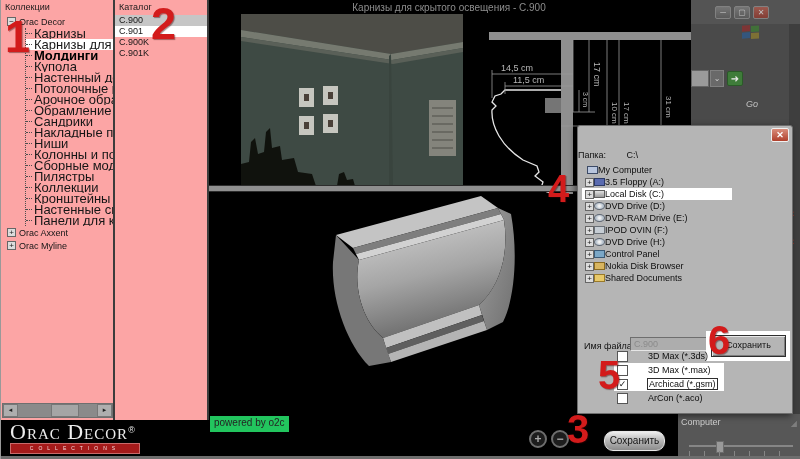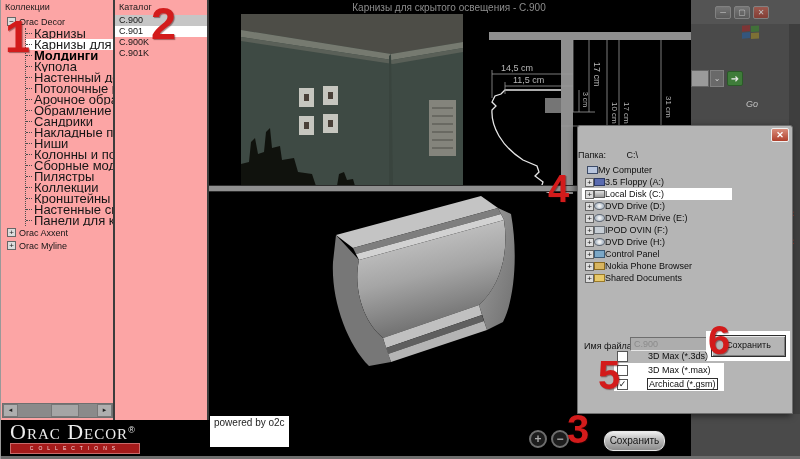--- a/index.html
+++ b/index.html
@@ -25,22 +25,22 @@
   
   #hscroll{position:absolute;left:1px;bottom:2px;width:109px;height:13px;background:#8a8a8a;border:1px solid #6f6f6f;}
   .sbtn{position:absolute;top:0;width:13px;height:11px;background:#aeaeae;border:1px solid #777;
         font-size:7px;line-height:10px;text-align:center;color:#222;}
   #hthumb{position:absolute;left:48px;top:0;width:26px;height:11px;background:#a5a5a5;border:1px solid #777;}
   
   #viewer{position:absolute;left:206px;top:0;width:484px;height:455px;background:#000;}
   #vtitle{position:absolute;left:0;top:2px;width:100%;text-align:center;font-size:10px;color:#8d8d8d;}
   #splitter{position:absolute;left:0;top:185px;width:484px;height:5px;background:#8f8f8f;
             border-top:1px solid #2d2d2d;border-bottom:1px solid #2d2d2d;}
-  #powered{position:absolute;left:209px;top:416px;background:#ffffff;color:#242424;font-size:10px;
-           padding:0 4px;height:31px;line-height:13px;}
+  #powered{position:absolute;left:209px;top:416px;background:#22c55e;color:#242424;font-size:10px;
+           padding:0 4px;height:16px;line-height:13px;}
   .zoombtn{position:absolute;top:430px;width:18px;height:18px;border-radius:50%;background:#1d1d1d;
            border:2px solid #6e6e6e;color:#a8a8a8;font-size:12px;line-height:15px;text-align:center;
            box-sizing:border-box;font-weight:bold;}
   #zin{left:528px;} #zout{left:550px;}
   #vsave{position:absolute;left:603px;top:431px;width:59px;height:18px;border-radius:9px;
          background:linear-gradient(180deg,#efefef,#b9b9b9 45%,#8c8c8c);border:1px solid #e8e8e8;
          box-shadow:0 0 0 1px #0c0c0c;color:#141414;font-size:10px;text-align:center;line-height:17px;}
   
   #photo,#drawsvg,#modelsvg{position:absolute;}
   #photo{left:34px;top:14px;}
@@ -298,20 +298,27 @@
     </div>
     <div id="addr"></div>
     <div id="addr-drop">⌄</div>
     <div id="gobtn">➜</div>
     <div id="golabel">Go</div>
     <div id="rstrip"></div>
     <span class="rmark" style="top:208px">‹</span>
     <span class="rmark" style="top:236px">‹</span>
   </div>
 
+  <div id="status">
+    <div class="txt">Computer</div>
+    <div id="grip">◢</div>
+    <div id="sl-track"></div>
+    <div id="sl-thumb"></div>
+    <div id="sl-ticks"></div>
+  </div>
   <div id="bottomedge"></div>
 
   <div id="dialog">
     <div id="dlg-close">✕</div>
     <div id="dlg-folder">
       <span>Папка:</span>
       <span class="val">C:\</span>
     </div>
     <div id="drive-tree">
         <div class="d-row root">
@@ -349,21 +356,21 @@
           <span class="d-label">DVD Drive (H:)</span>
         </div>
         <div class="d-row">
           <span class="expander">+</span>
           <span class="dicon i-control"></span>
           <span class="d-label">Control Panel</span>
         </div>
         <div class="d-row">
           <span class="expander">+</span>
           <span class="dicon i-nokia"></span>
-          <span class="d-label">Nokia Phone Browser</span>
+          <span class="d-label">Nokia Disk Browser</span>
         </div>
         <div class="d-row">
           <span class="expander">+</span>
           <span class="dicon i-folder"></span>
           <span class="d-label">Shared Documents</span>
         </div>
       </div>
     <div id="fname-label">Имя файла:</div>
     <div id="fname-input">C.900</div>
     <div id="save-hlbox"></div>
@@ -374,20 +381,24 @@
           <span class="f-label">3D Max (*.3ds)</span>
         </div>
         <div class="f-row hl">
           <span class="cb"></span>
           <span class="f-label">3D Max (*.max)</span>
         </div>
         <div class="f-row hl">
           <span class="cb">✓</span>
           <span class="f-label focus">Archicad (*.gsm)</span>
         </div>
+        <div class="f-row">
+          <span class="cb"></span>
+          <span class="f-label">ArCon (*.aco)</span>
+        </div>
       </div>
   </div>
 
   <div class="ann a1">1</div>
   <div class="ann a2">2</div>
   <div class="ann a3">3</div>
   <div class="ann a4">4</div>
   <div class="ann a5">5</div>
   <div class="ann a6">6</div>
 

